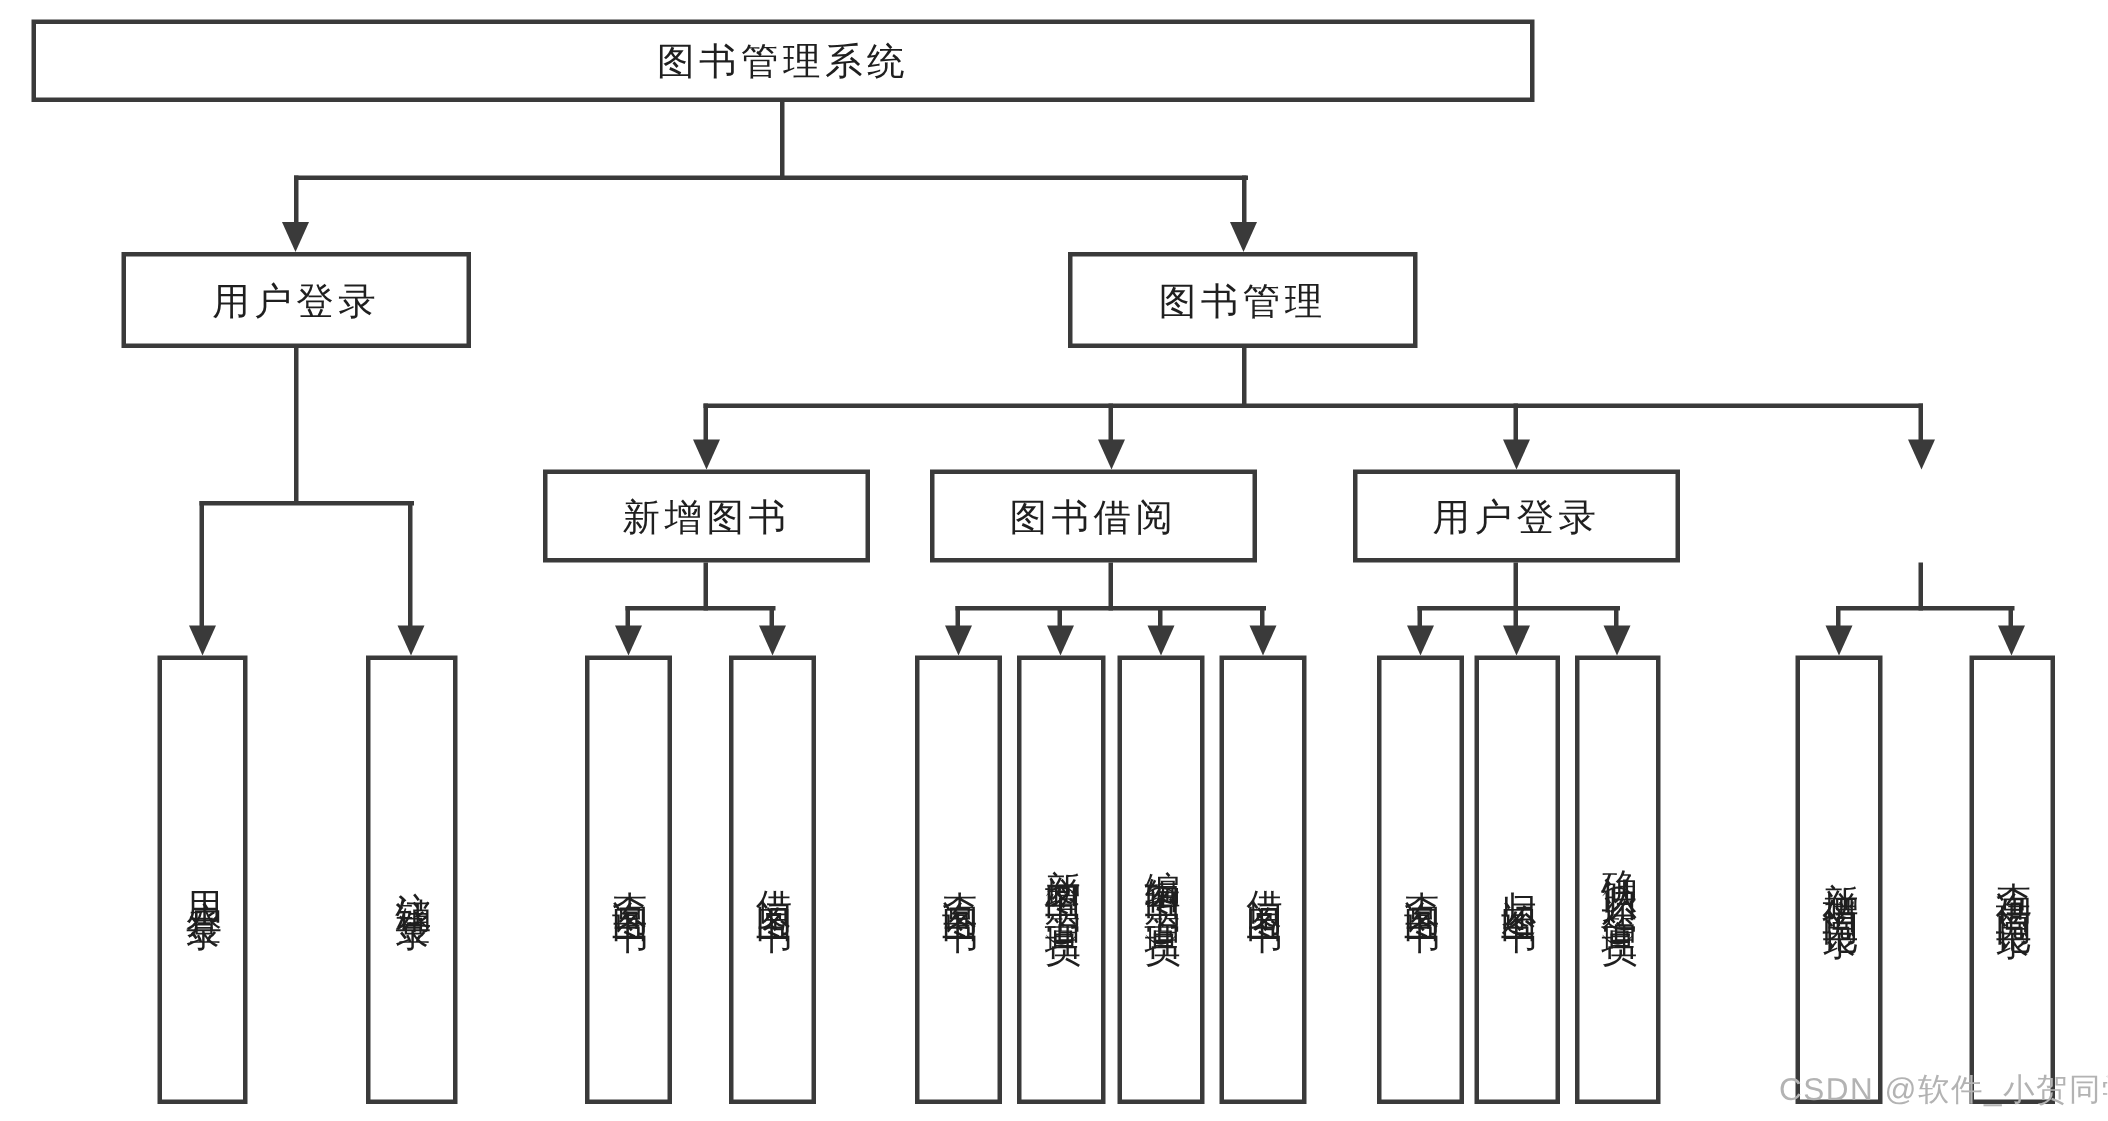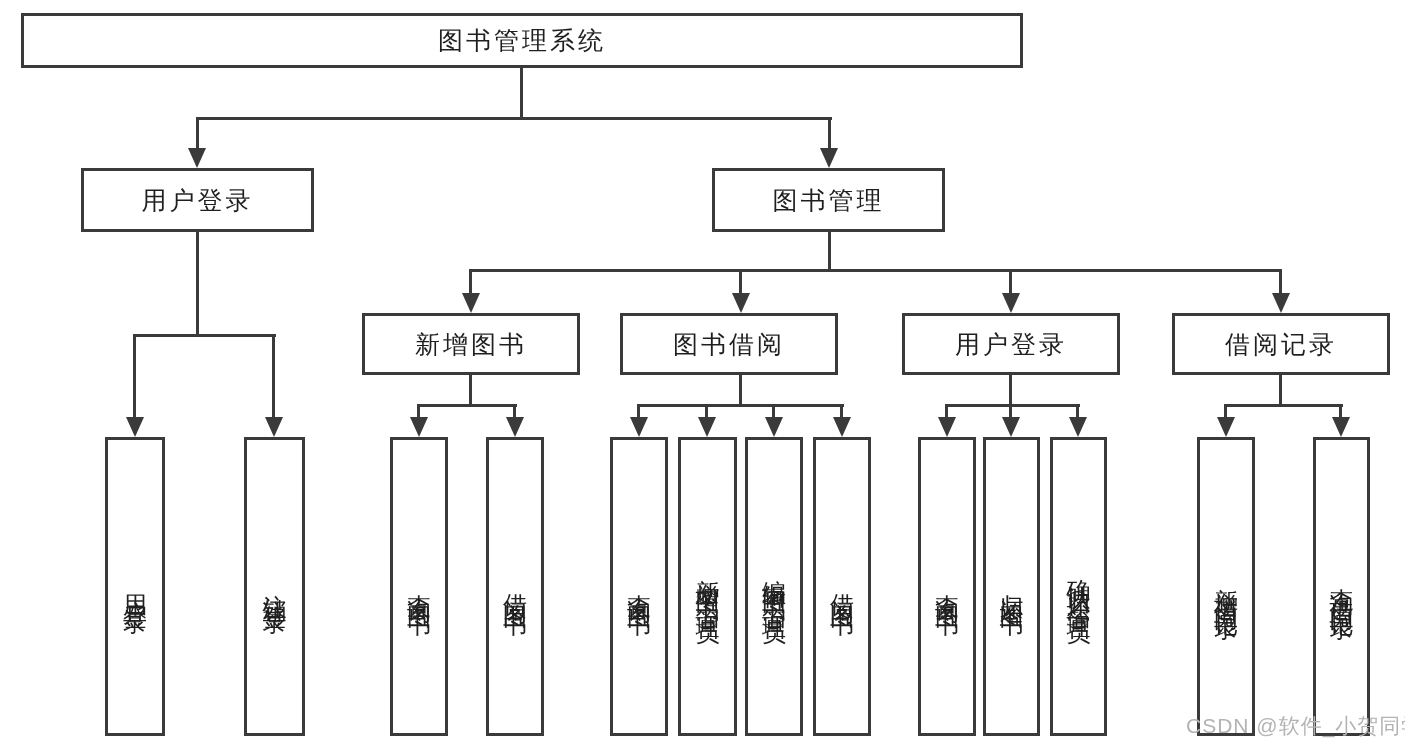--- a/index.html
+++ b/index.html
@@ -31,21 +31,20 @@
 <div class="stage">
 
   <div class="box h" style="left:21px;top:13px;width:1002px;height:55px">图书管理系统</div>
 
   <div class="box h" style="left:81px;top:168px;width:233px;height:64px">用户登录</div>
   <div class="box h" style="left:712px;top:168px;width:233px;height:64px">图书管理</div>
 
   <div class="box h" style="left:362px;top:313px;width:218px;height:62px">新增图书</div>
   <div class="box h" style="left:620px;top:313px;width:218px;height:62px">图书借阅</div>
   <div class="box h" style="left:902px;top:313px;width:218px;height:62px">用户登录</div>
-  <div class="box h" style="left:1172px;top:313px;width:218px;height:62px">借阅记录</div>
 
   <div class="box v" style="left:105px;top:437px;width:60px;height:299px">用户登录</div>
   <div class="box v" style="left:244px;top:437px;width:61px;height:299px">注销登录</div>
 
   <div class="box v" style="left:390px;top:437px;width:58px;height:299px">查询图书</div>
   <div class="box v" style="left:486px;top:437px;width:58px;height:299px">借阅图书</div>
 
   <div class="box v" style="left:610px;top:437px;width:58px;height:299px">查询图书</div>
   <div class="box v" style="left:678px;top:437px;width:59px;height:299px">新增图书（管理员）</div>
   <div class="box v" style="left:745px;top:437px;width:58px;height:299px">编辑图书（管理员）</div>

